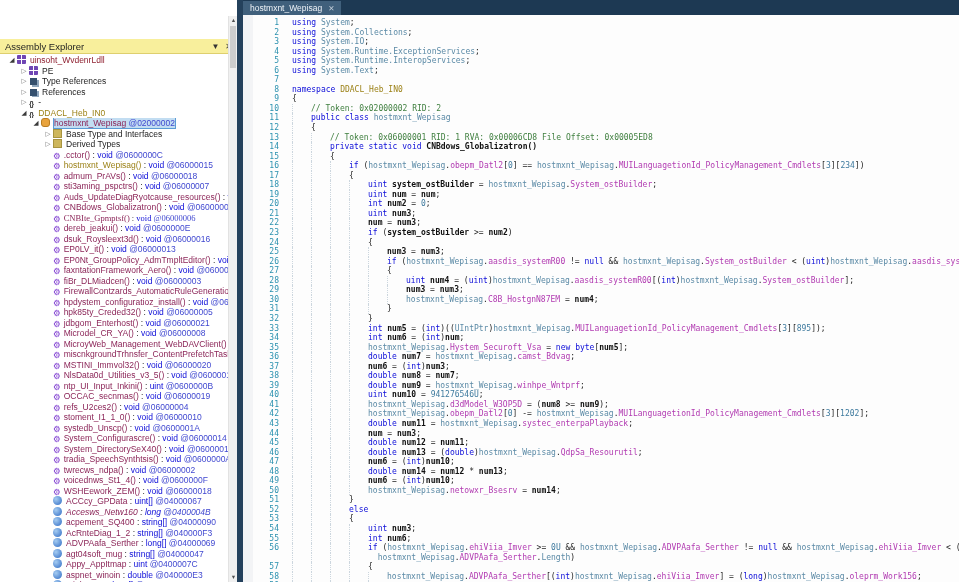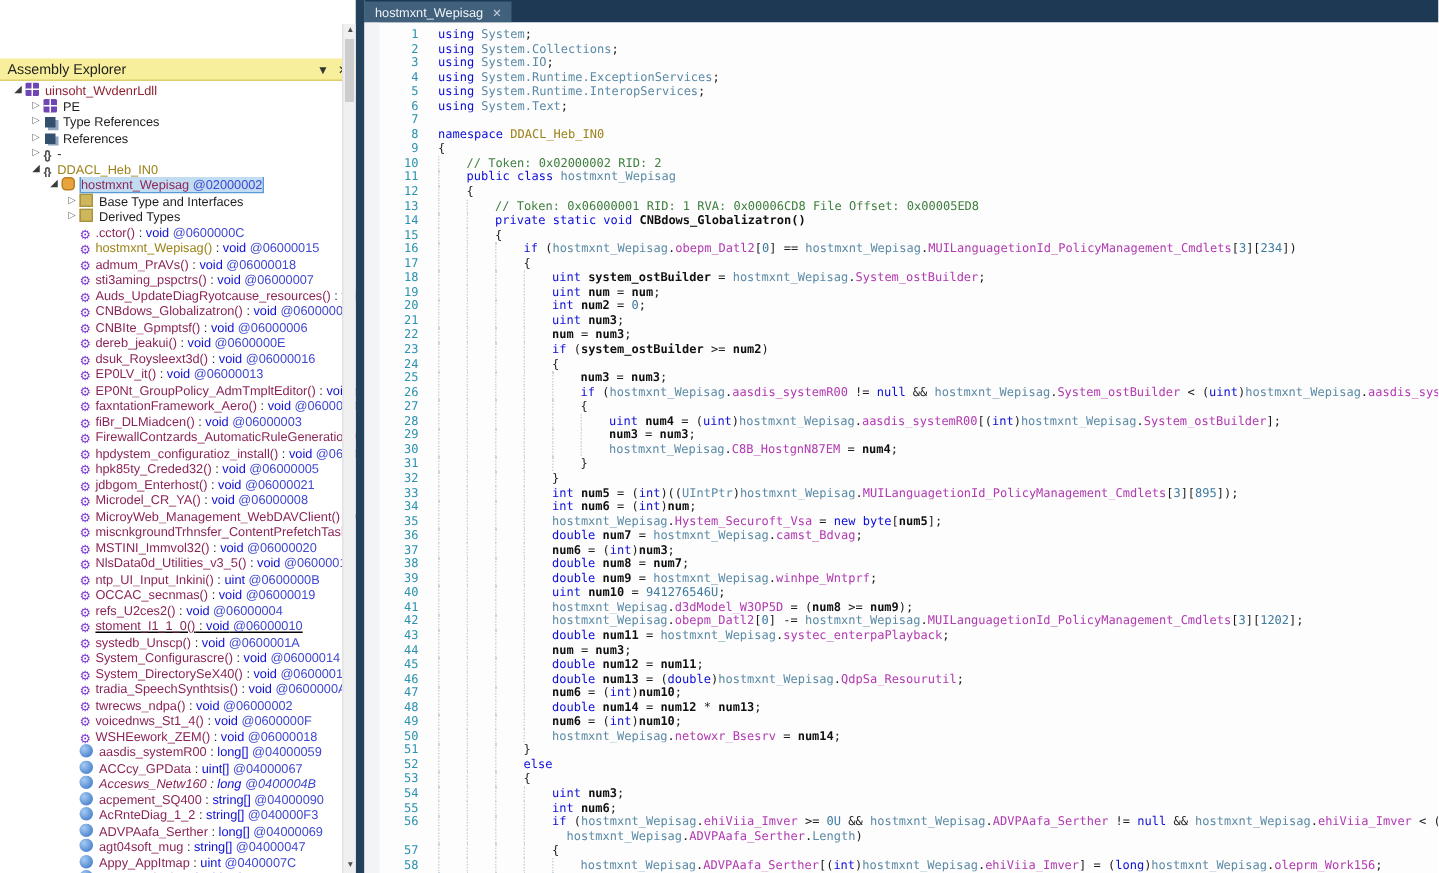--- a/index.html
+++ b/index.html
@@ -106,48 +106,47 @@
         <div class="trow" style="padding-left: 19px;"><span class="exp open">◢</span><span class="ic ic-ns">{}</span><span class="lbl"><span class="tk-g">DDACL_Heb_IN0</span></span></div>
         <div class="trow sel" style="padding-left: 31px;"><span class="exp open">◢</span><span class="ic ic-cls"></span><span class="lbl"><span class="tk-cn">hostmxnt_Wepisag</span><span class="tk-ad"> @02000002</span></span></div>
         <div class="trow" style="padding-left: 43px;"><span class="exp">▷</span><span class="ic ic-fold"></span><span class="lbl"><span class="tk-d">Base Type and Interfaces</span></span></div>
         <div class="trow" style="padding-left: 43px;"><span class="exp">▷</span><span class="ic ic-fold"></span><span class="lbl"><span class="tk-d">Derived Types</span></span></div>
         <div class="trow" style="padding-left: 43px;"><span class="exp"></span><span class="ic ic-m">⚙</span><span class="lbl"><span class="tk-mn">.cctor()</span><span class="tk-d"> : </span><span class="tk-kb">void</span><span class="tk-ad"> @0600000C</span></span></div>
         <div class="trow" style="padding-left: 43px;"><span class="exp"></span><span class="ic ic-m">⚙</span><span class="lbl"><span class="tk-gn">hostmxnt_Wepisag()</span><span class="tk-d"> : </span><span class="tk-kb">void</span><span class="tk-ad"> @06000015</span></span></div>
         <div class="trow" style="padding-left: 43px;"><span class="exp"></span><span class="ic ic-m">⚙</span><span class="lbl"><span class="tk-mn">admum_PrAVs()</span><span class="tk-d"> : </span><span class="tk-kb">void</span><span class="tk-ad"> @06000018</span></span></div>
         <div class="trow" style="padding-left: 43px;"><span class="exp"></span><span class="ic ic-m">⚙</span><span class="lbl"><span class="tk-mn">sti3aming_pspctrs()</span><span class="tk-d"> : </span><span class="tk-kb">void</span><span class="tk-ad"> @06000007</span></span></div>
         <div class="trow" style="padding-left: 43px;"><span class="exp"></span><span class="ic ic-m">⚙</span><span class="lbl"><span class="tk-mn">Auds_UpdateDiagRyotcause_resources()</span><span class="tk-d"> : </span><span class="tk-kb">void</span></span></div>
         <div class="trow" style="padding-left: 43px;"><span class="exp"></span><span class="ic ic-m">⚙</span><span class="lbl"><span class="tk-mn">CNBdows_Globalizatron()</span><span class="tk-d"> : </span><span class="tk-kb">void</span><span class="tk-ad"> @06000001</span></span></div>
-        <div class="trow" style="padding-left: 43px;"><span class="exp"></span><span class="ic ic-m">⚙</span><span class="lbl"><span class="tk-mn">CNBIte_Gpmptsf()</span><span class="tk-d"> : </span><span class="tk-kb">void</span><span class="tk-ad"> @06000006</span></span></div>
+        <div class="trow" style="padding-left: 43px; font-family: Liberation Serif, serif;"><span class="exp"></span><span class="ic ic-m">⚙</span><span class="lbl"><span class="tk-mn">CNBIte_Gpmptsf()</span><span class="tk-d"> : </span><span class="tk-kb">void</span><span class="tk-ad"> @06000006</span></span></div>
         <div class="trow" style="padding-left: 43px;"><span class="exp"></span><span class="ic ic-m">⚙</span><span class="lbl"><span class="tk-mn">dereb_jeakui()</span><span class="tk-d"> : </span><span class="tk-kb">void</span><span class="tk-ad"> @0600000E</span></span></div>
         <div class="trow" style="padding-left: 43px;"><span class="exp"></span><span class="ic ic-m">⚙</span><span class="lbl"><span class="tk-mn">dsuk_Roysleext3d()</span><span class="tk-d"> : </span><span class="tk-kb">void</span><span class="tk-ad"> @06000016</span></span></div>
         <div class="trow" style="padding-left: 43px;"><span class="exp"></span><span class="ic ic-m">⚙</span><span class="lbl"><span class="tk-mn">EP0LV_it()</span><span class="tk-d"> : </span><span class="tk-kb">void</span><span class="tk-ad"> @06000013</span></span></div>
         <div class="trow" style="padding-left: 43px;"><span class="exp"></span><span class="ic ic-m">⚙</span><span class="lbl"><span class="tk-mn">EP0Nt_GroupPolicy_AdmTmpltEditor()</span><span class="tk-d"> : </span><span class="tk-kb">void</span><span class="tk-ad"> @0</span></span></div>
         <div class="trow" style="padding-left: 43px;"><span class="exp"></span><span class="ic ic-m">⚙</span><span class="lbl"><span class="tk-mn">faxntationFramework_Aero()</span><span class="tk-d"> : </span><span class="tk-kb">void</span><span class="tk-ad"> @06000009</span></span></div>
         <div class="trow" style="padding-left: 43px;"><span class="exp"></span><span class="ic ic-m">⚙</span><span class="lbl"><span class="tk-mn">fiBr_DLMiadcen()</span><span class="tk-d"> : </span><span class="tk-kb">void</span><span class="tk-ad"> @06000003</span></span></div>
         <div class="trow" style="padding-left: 43px;"><span class="exp"></span><span class="ic ic-m">⚙</span><span class="lbl"><span class="tk-mn">FirewallContzards_AutomaticRuleGenerationWiz</span></span></div>
         <div class="trow" style="padding-left: 43px;"><span class="exp"></span><span class="ic ic-m">⚙</span><span class="lbl"><span class="tk-mn">hpdystem_configuratioz_install()</span><span class="tk-d"> : </span><span class="tk-kb">void</span><span class="tk-ad"> @060000</span></span></div>
         <div class="trow" style="padding-left: 43px;"><span class="exp"></span><span class="ic ic-m">⚙</span><span class="lbl"><span class="tk-mn">hpk85ty_Creded32()</span><span class="tk-d"> : </span><span class="tk-kb">void</span><span class="tk-ad"> @06000005</span></span></div>
         <div class="trow" style="padding-left: 43px;"><span class="exp"></span><span class="ic ic-m">⚙</span><span class="lbl"><span class="tk-mn">jdbgom_Enterhost()</span><span class="tk-d"> : </span><span class="tk-kb">void</span><span class="tk-ad"> @06000021</span></span></div>
         <div class="trow" style="padding-left: 43px;"><span class="exp"></span><span class="ic ic-m">⚙</span><span class="lbl"><span class="tk-mn">Microdel_CR_YA()</span><span class="tk-d"> : </span><span class="tk-kb">void</span><span class="tk-ad"> @06000008</span></span></div>
         <div class="trow" style="padding-left: 43px;"><span class="exp"></span><span class="ic ic-m">⚙</span><span class="lbl"><span class="tk-mn">MicroyWeb_Management_WebDAVClient()</span><span class="tk-d"> : </span><span class="tk-kb">voi</span></span></div>
         <div class="trow" style="padding-left: 43px;"><span class="exp"></span><span class="ic ic-m">⚙</span><span class="lbl"><span class="tk-mn">miscnkgroundTrhnsfer_ContentPrefetchTask()</span></span></div>
         <div class="trow" style="padding-left: 43px;"><span class="exp"></span><span class="ic ic-m">⚙</span><span class="lbl"><span class="tk-mn">MSTINI_Immvol32()</span><span class="tk-d"> : </span><span class="tk-kb">void</span><span class="tk-ad"> @06000020</span></span></div>
         <div class="trow" style="padding-left: 43px;"><span class="exp"></span><span class="ic ic-m">⚙</span><span class="lbl"><span class="tk-mn">NlsData0d_Utilities_v3_5()</span><span class="tk-d"> : </span><span class="tk-kb">void</span><span class="tk-ad"> @06000011</span></span></div>
         <div class="trow" style="padding-left: 43px;"><span class="exp"></span><span class="ic ic-m">⚙</span><span class="lbl"><span class="tk-mn">ntp_UI_Input_Inkini()</span><span class="tk-d"> : </span><span class="tk-kb">uint</span><span class="tk-ad"> @0600000B</span></span></div>
         <div class="trow" style="padding-left: 43px;"><span class="exp"></span><span class="ic ic-m">⚙</span><span class="lbl"><span class="tk-mn">OCCAC_secnmas()</span><span class="tk-d"> : </span><span class="tk-kb">void</span><span class="tk-ad"> @06000019</span></span></div>
         <div class="trow" style="padding-left: 43px;"><span class="exp"></span><span class="ic ic-m">⚙</span><span class="lbl"><span class="tk-mn">refs_U2ces2()</span><span class="tk-d"> : </span><span class="tk-kb">void</span><span class="tk-ad"> @06000004</span></span></div>
-        <div class="trow" style="padding-left: 43px; text-decoration: underline;"><span class="exp"></span><span class="ic ic-m">⚙</span><span class="lbl"><span class="tk-mn">stoment_I1_1_0()</span><span class="tk-d"> : </span><span class="tk-kb">void</span><span class="tk-ad"> @06000010</span></span></div>
+        <div class="trow" style="padding-left: 43px;"><span class="exp"></span><span class="ic ic-m">⚙</span><span class="lbl"><span class="tk-mn">stoment_I1_1_0()</span><span class="tk-d"> : </span><span class="tk-kb">void</span><span class="tk-ad"> @06000010</span></span></div>
         <div class="trow" style="padding-left: 43px;"><span class="exp"></span><span class="ic ic-m">⚙</span><span class="lbl"><span class="tk-mn">systedb_Unscp()</span><span class="tk-d"> : </span><span class="tk-kb">void</span><span class="tk-ad"> @0600001A</span></span></div>
         <div class="trow" style="padding-left: 43px;"><span class="exp"></span><span class="ic ic-m">⚙</span><span class="lbl"><span class="tk-mn">System_Configurascre()</span><span class="tk-d"> : </span><span class="tk-kb">void</span><span class="tk-ad"> @06000014</span></span></div>
         <div class="trow" style="padding-left: 43px;"><span class="exp"></span><span class="ic ic-m">⚙</span><span class="lbl"><span class="tk-mn">System_DirectorySeX40()</span><span class="tk-d"> : </span><span class="tk-kb">void</span><span class="tk-ad"> @0600001F</span></span></div>
         <div class="trow" style="padding-left: 43px;"><span class="exp"></span><span class="ic ic-m">⚙</span><span class="lbl"><span class="tk-mn">tradia_SpeechSynthtsis()</span><span class="tk-d"> : </span><span class="tk-kb">void</span><span class="tk-ad"> @0600000A</span></span></div>
         <div class="trow" style="padding-left: 43px;"><span class="exp"></span><span class="ic ic-m">⚙</span><span class="lbl"><span class="tk-mn">twrecws_ndpa()</span><span class="tk-d"> : </span><span class="tk-kb">void</span><span class="tk-ad"> @06000002</span></span></div>
         <div class="trow" style="padding-left: 43px;"><span class="exp"></span><span class="ic ic-m">⚙</span><span class="lbl"><span class="tk-mn">voicednws_St1_4()</span><span class="tk-d"> : </span><span class="tk-kb">void</span><span class="tk-ad"> @0600000F</span></span></div>
         <div class="trow" style="padding-left: 43px;"><span class="exp"></span><span class="ic ic-m">⚙</span><span class="lbl"><span class="tk-mn">WSHEework_ZEM()</span><span class="tk-d"> : </span><span class="tk-kb">void</span><span class="tk-ad"> @06000018</span></span></div>
-        <div class="trow" style="padding-left: 43px;"><span class="exp"></span><span class="ic ic-fld"></span><span class="lbl"><span class="tk-mn">aasdis_systemR00</span><span class="tk-d"> : </span><span class="tk-kb">long[]</span><span class="tk-ad"> @04000059</span></span></div>
         <div class="trow" style="padding-left: 43px;"><span class="exp"></span><span class="ic ic-fld"></span><span class="lbl"><span class="tk-mn">ACCcy_GPData</span><span class="tk-d"> : </span><span class="tk-kb">uint[]</span><span class="tk-ad"> @04000067</span></span></div>
         <div class="trow" style="padding-left: 43px; font-style: italic;"><span class="exp"></span><span class="ic ic-fld"></span><span class="lbl"><span class="tk-mn">Accesws_Netw160</span><span class="tk-d"> : </span><span class="tk-kb">long</span><span class="tk-ad"> @0400004B</span></span></div>
         <div class="trow" style="padding-left: 43px;"><span class="exp"></span><span class="ic ic-fld"></span><span class="lbl"><span class="tk-mn">acpement_SQ400</span><span class="tk-d"> : </span><span class="tk-kb">string[]</span><span class="tk-ad"> @04000090</span></span></div>
         <div class="trow" style="padding-left: 43px;"><span class="exp"></span><span class="ic ic-fld"></span><span class="lbl"><span class="tk-mn">AcRnteDiag_1_2</span><span class="tk-d"> : </span><span class="tk-kb">string[]</span><span class="tk-ad"> @040000F3</span></span></div>
         <div class="trow" style="padding-left: 43px;"><span class="exp"></span><span class="ic ic-fld"></span><span class="lbl"><span class="tk-mn">ADVPAafa_Serther</span><span class="tk-d"> : </span><span class="tk-kb">long[]</span><span class="tk-ad"> @04000069</span></span></div>
         <div class="trow" style="padding-left: 43px;"><span class="exp"></span><span class="ic ic-fld"></span><span class="lbl"><span class="tk-mn">agt04soft_mug</span><span class="tk-d"> : </span><span class="tk-kb">string[]</span><span class="tk-ad"> @04000047</span></span></div>
         <div class="trow" style="padding-left: 43px;"><span class="exp"></span><span class="ic ic-fld"></span><span class="lbl"><span class="tk-mn">Appy_AppItmap</span><span class="tk-d"> : </span><span class="tk-kb">uint</span><span class="tk-ad"> @0400007C</span></span></div>
         <div class="trow" style="padding-left: 43px;"><span class="exp"></span><span class="ic ic-fld"></span><span class="lbl"><span class="tk-mn">aspnet_winoin</span><span class="tk-d"> : </span><span class="tk-kb">double</span><span class="tk-ad"> @040000E3</span></span></div>
         <div class="trow" style="padding-left: 43px;"><span class="exp"></span><span class="ic ic-fld"></span><span class="lbl"><span class="tk-mn">ati2l1_1_0</span><span class="tk-d"> : </span><span class="tk-kb">byte[]</span><span class="tk-ad"> @04000096</span></span></div>
         <div class="trow" style="padding-left: 43px;"><span class="exp"></span><span class="ic ic-fld"></span><span class="lbl"><span class="tk-mn">AuthPWSeapIn_ResentationSettings</span><span class="tk-d"> : </span><span class="tk-kb">string</span><span class="tk-ad"> @04</span></span></div>

